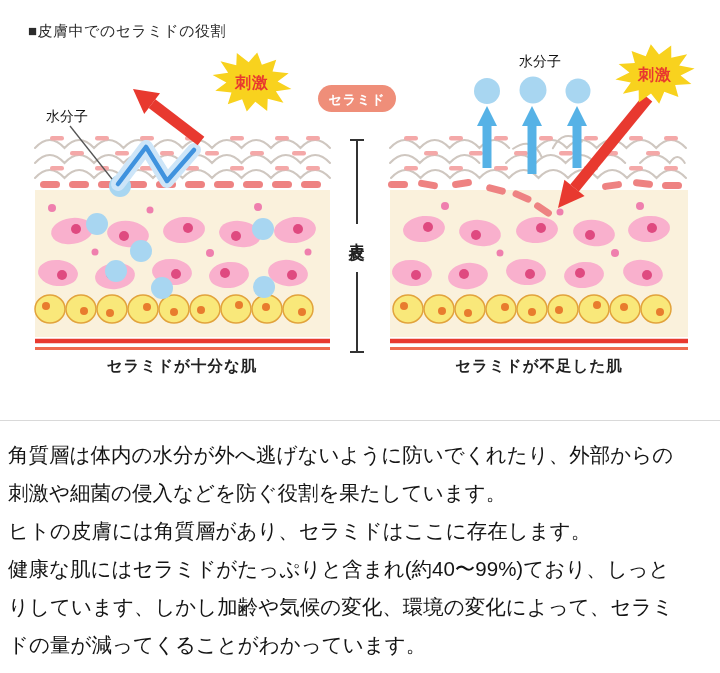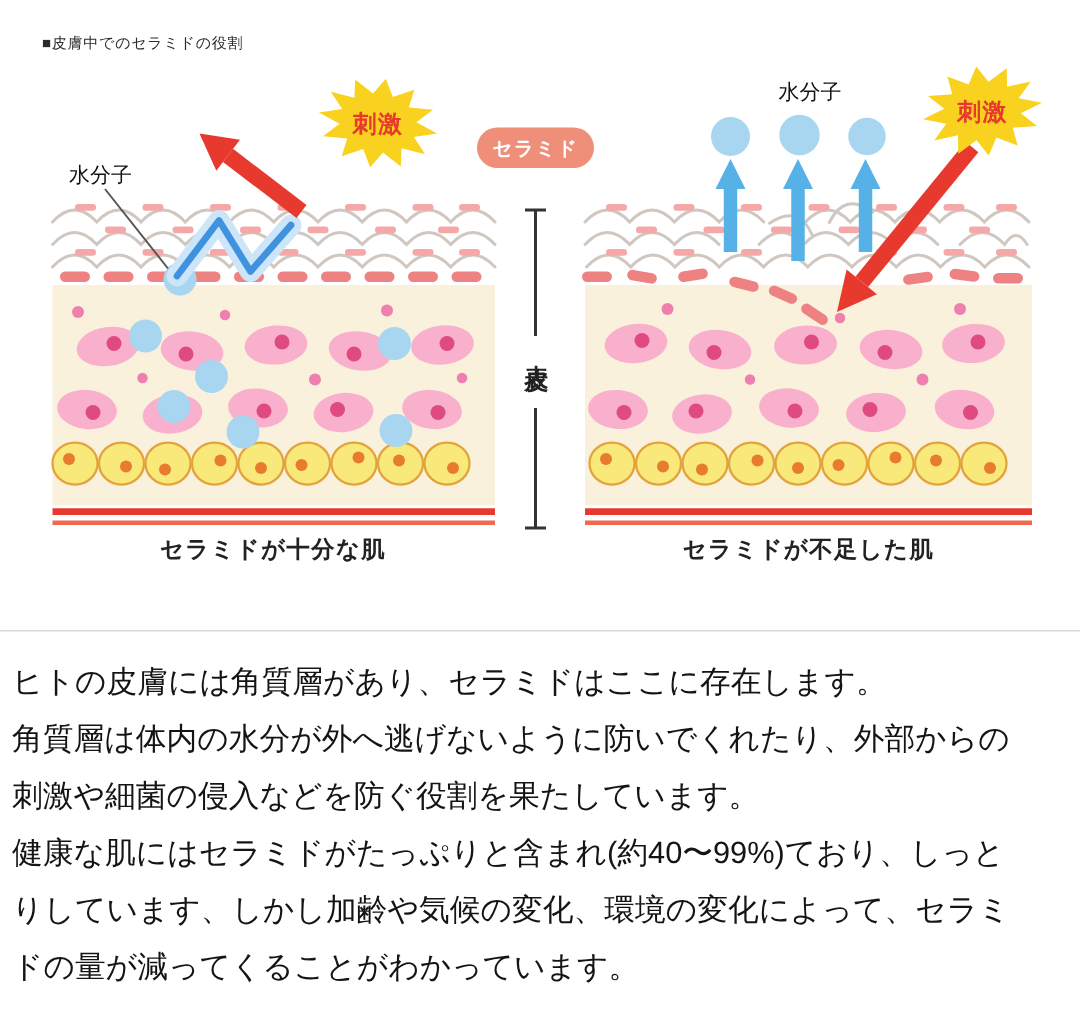--- a/index.html
+++ b/index.html
@@ -1,18 +1,18 @@
 <!DOCTYPE html>
 <html><head>
 <meta charset="utf-8">
 <style>
   html,body { margin:0; padding:0; }
   body { width:720px; height:673px; background:#ffffff; font-family:"Liberation Sans", sans-serif; position:relative; overflow:hidden; }
   .page { position:absolute; inset:0; background:#ffffff; }
-  .fig-title { position:absolute; left:28px; top:22px; font-size:10px; color:#2b2b2b; letter-spacing:0.5px; }
+  .fig-title { position:absolute; left:28px; top:22px; font-size:15px; color:#2b2b2b; letter-spacing:0.5px; }
   .diagram-svg { position:absolute; left:0; top:0; }
   .divider { position:absolute; left:0; top:420px; width:720px; height:1px; background:#d9d9d9; }
   .body-text { position:absolute; left:8px; top:436px; width:678px; font-size:20.5px; line-height:38px; color:#141414; }
   .body-text p { margin:0; }
 
   .wave { stroke:#cfc7c0; stroke-width:2; fill:none; stroke-linecap:round; }
   .ldash { fill:#f4a8a8; }
   .cdash { fill:#ee8282; }
   .pcell { fill:#f9b0cd; }
   .pnuc { fill:#df4a80; }
@@ -313,18 +313,18 @@
 
     <g>
       <use href="#burst" transform="translate(655 74) rotate(-8)" fill="#f8d21e"></use>
       <text class="burst-text" x="655" y="80">刺激</text>
     </g>
   </svg>
 
   <div class="divider"></div>
 
   <div class="body-text">
+    <p>角質層は体内の水分が外へ逃げないように防いでくれたり、外部からの刺激や細菌の侵入などを防ぐ役割を果たしています。</p>
     <p>ヒトの皮膚には角質層があり、セラミドはここに存在します。</p>
-    <p>角質層は体内の水分が外へ逃げないように防いでくれたり、外部からの刺激や細菌の侵入などを防ぐ役割を果たしています。</p>
     <p>健康な肌にはセラミドがたっぷりと含まれ(約40〜99%)ており、しっとりしています、しかし加齢や気候の変化、環境の変化によって、セラミドの量が減ってくることがわかっています。</p>
   </div>
 
 </div>
 
 </body></html>

